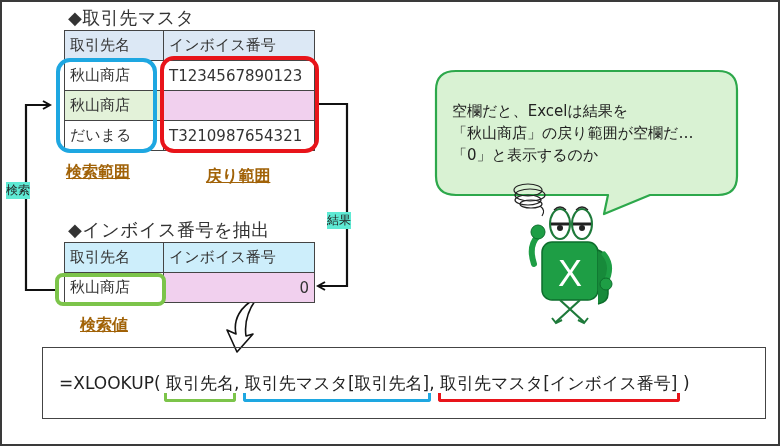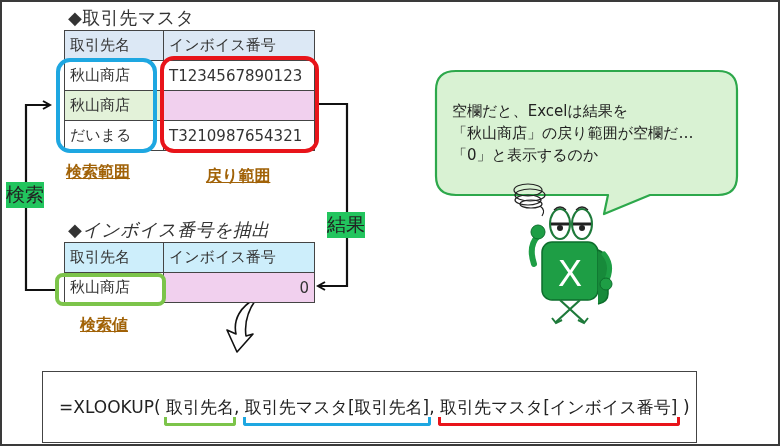--- a/index.html
+++ b/index.html
@@ -10,22 +10,22 @@
   .caption { font-size:18px; color:#333; letter-spacing:0.5px; white-space:nowrap; }
   table.sheet { position:absolute; border-collapse:collapse; font-size:15px; }
   table.sheet td { border:1px solid #444; padding:0 5px; height:29px; white-space:nowrap; color:#333; }
   .hdr1 td { background:#dce8f5; }
   .hdr2 td { background:#cdeefb; }
   .pink { background:#f1d0ee; }
   .green-cell { background:#e3f2d9; }
   .num { text-align:right; }
   .ring { position:absolute; border-radius:14px; box-sizing:border-box; }
   .label-bold { font-size:16px; font-weight:bold; color:#a16207; white-space:nowrap;text-decoration:underline; }
-  .side-label { font-size:19px; color:#222; background:#22c55e; white-space:nowrap; }
-  .formula-box { position:absolute; left:42px; top:371px; width:655px; height:72px; border:1.5px solid #444; box-sizing:border-box; }
+  .side-label { font-size:12px; color:#222; background:#5eead4; white-space:nowrap; }
+  .formula-box { position:absolute; left:42px; top:347px; width:724px; height:72px; border:1.5px solid #444; box-sizing:border-box; }
   .formula { position:absolute; left:16px; top:24px; font-size:17px; white-space:nowrap; color:#222; }
   .formula span { position:relative; }
   .ul { position:absolute; left:-2px; right:-2px; bottom:-9px; height:6px; border:3px solid; border-top:none; border-radius:0 0 3px 3px; }
   .bubble-text { position:absolute; left:452px; top:100px; font-size:15px; line-height:22px; color:#222; white-space:nowrap; }
 </style>
 </head>
 <body>
 
 <div class="frame"></div>
 
@@ -69,21 +69,21 @@
   </tr>
 </tbody>
   </table>
 
 <div class="ring" style="left:56px;top:58px;width:101px;height:95px;border:4px solid #1ea7e1;"></div>
 <div class="ring" style="left:160px;top:56px;width:159px;height:97px;border:4px solid #e8141a;"></div>
 
 <div class="abs label-bold" style="left:66px;top:162px;">検索範囲</div>
 <div class="abs label-bold" style="left:206px;top:166px;">戻り範囲</div>
 
-<div class="abs caption" style="left:68px;top:218px;font-style:italic;">◆インボイス番号を抽出</div>
+<div class="abs caption" style="left:68px;top:218px;">◆インボイス番号を抽出</div>
 <table class="sheet" style="left:64px;top:242px;width:251px;">
   <tbody>
       <tr class="hdr2">
     <td style="width:88px;">取引先名</td>
     <td>インボイス番号</td>
   </tr>
   <tr>
     <td>秋山商店</td>
     <td class="pink num">0</td>
   </tr>

